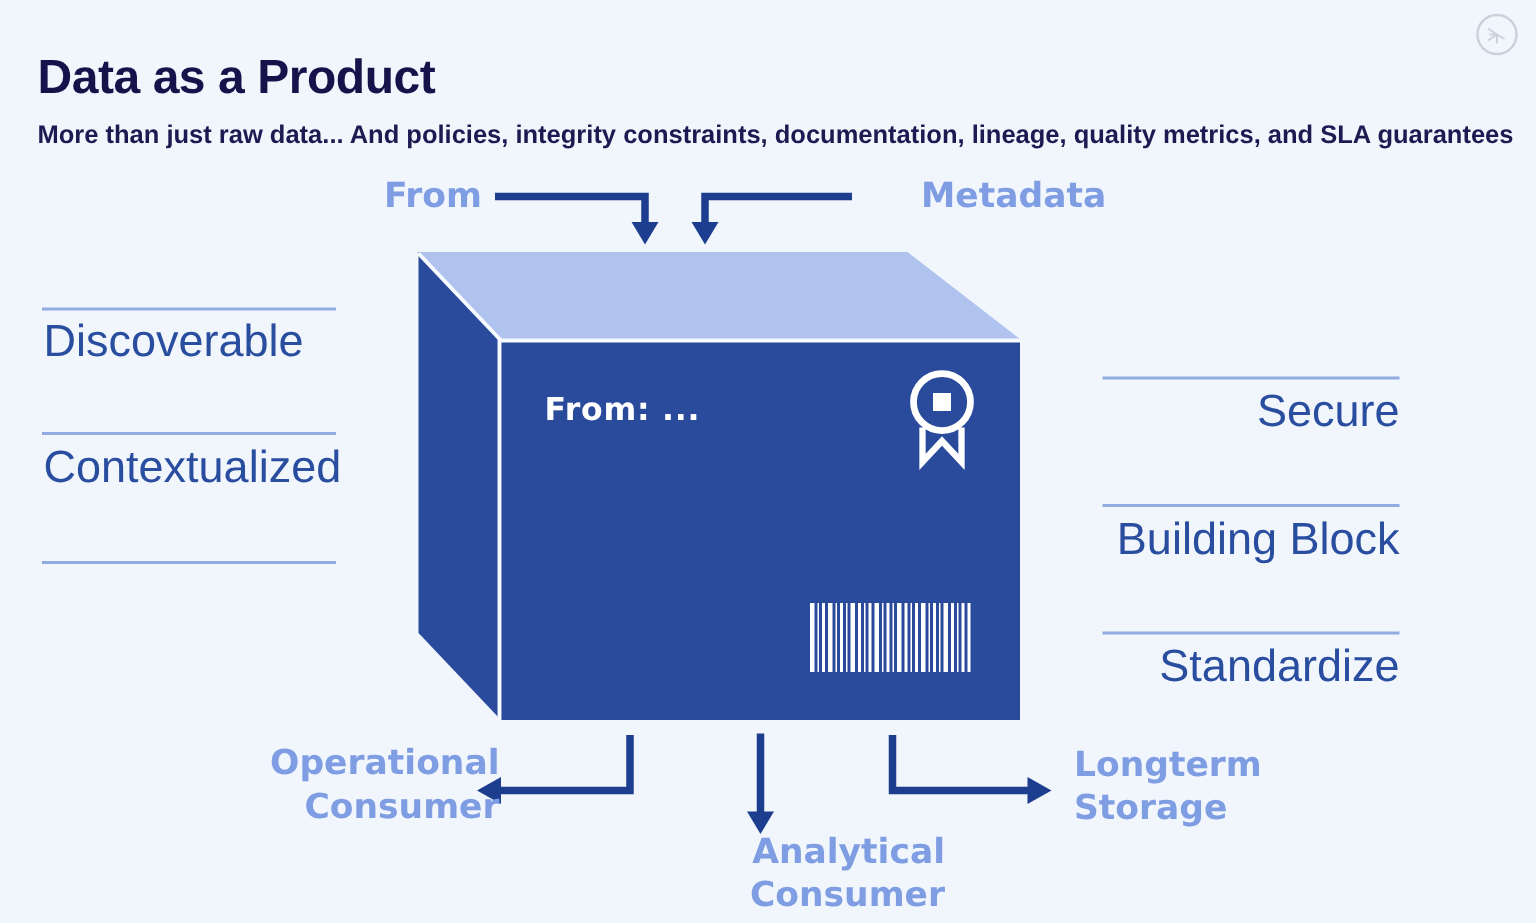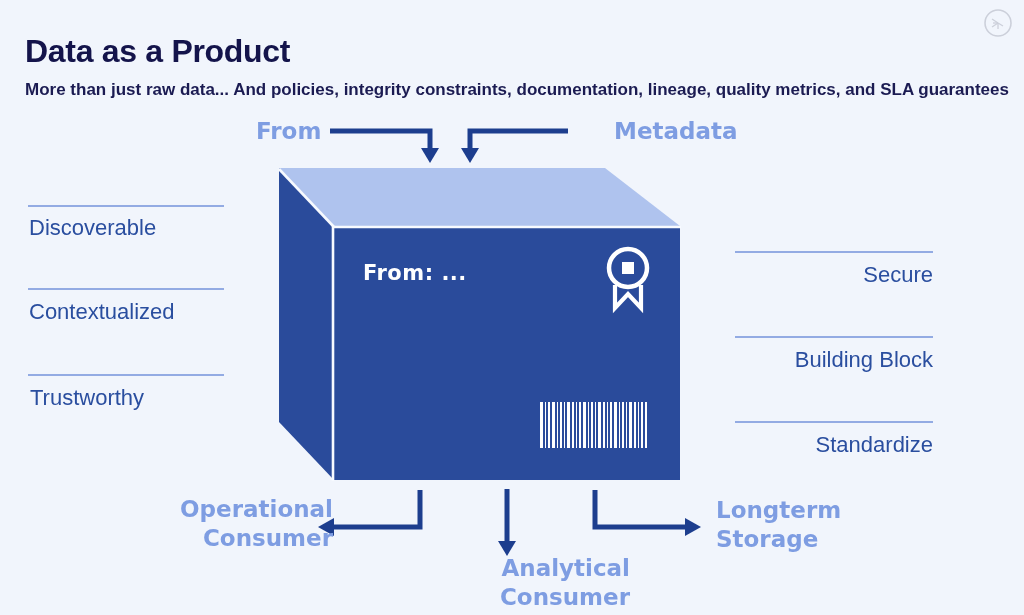--- a/index.html
+++ b/index.html
@@ -17,21 +17,21 @@
   }
   .logo{position:absolute;right:11px;top:8px;width:30px;height:30px;opacity:.85;}
   .diagram-svg{position:absolute;left:0;top:0;width:1024px;height:615px;}
   .blue-label{
     position:absolute;color:#7e9de2;font-weight:700;
     font-family:"DejaVu Sans","Liberation Sans",sans-serif;
     font-size:23px;line-height:29px;white-space:pre-line;
   }
   .out-center{text-align:right;width:240px;}
   .side-item{
-    position:absolute;color:#2a4e9f;font-size:22px;line-height:26px;
+    position:absolute;color:#2a4e9f;font-size:30px;line-height:26px;
     font-family:"Liberation Sans",sans-serif;
   }
   .side-right{width:200px;text-align:right;}
   .hline{position:absolute;height:2px;background:#93abe3;}
   .from-label{
     position:absolute;left:363px;top:261px;color:#ffffff;font-weight:700;
     font-size:21px;letter-spacing:.5px;
     font-family:"DejaVu Sans","Liberation Sans",sans-serif;
   }
 </style>
@@ -133,21 +133,20 @@
   <div class="blue-label" style="left:256px;top:117px;">From</div>
   <div class="blue-label" style="left:585px;top:117px;margin-left:29px;">Metadata</div>
 
   <div class="hline" style="left:28px;top:205px;width:196px;"></div>
   <div class="side-item" style="left:29px;top:215px;">Discoverable</div>
 
   <div class="hline" style="left:28px;top:288px;width:196px;"></div>
   <div class="side-item" style="left:29px;top:299px;">Contextualized</div>
 
   <div class="hline" style="left:28px;top:374px;width:196px;"></div>
-  <div class="side-item" style="left:30px;top:385px;">Trustworthy</div>
 
   <div class="hline" style="left:735px;top:251px;width:198px;"></div>
   <div class="side-item side-right" style="left:733px;top:262px;">Secure</div>
 
   <div class="hline" style="left:735px;top:336px;width:198px;"></div>
   <div class="side-item side-right" style="left:733px;top:347px;">Building Block</div>
 
   <div class="hline" style="left:735px;top:421px;width:198px;"></div>
   <div class="side-item side-right" style="left:733px;top:432px;">Standardize</div>
 

